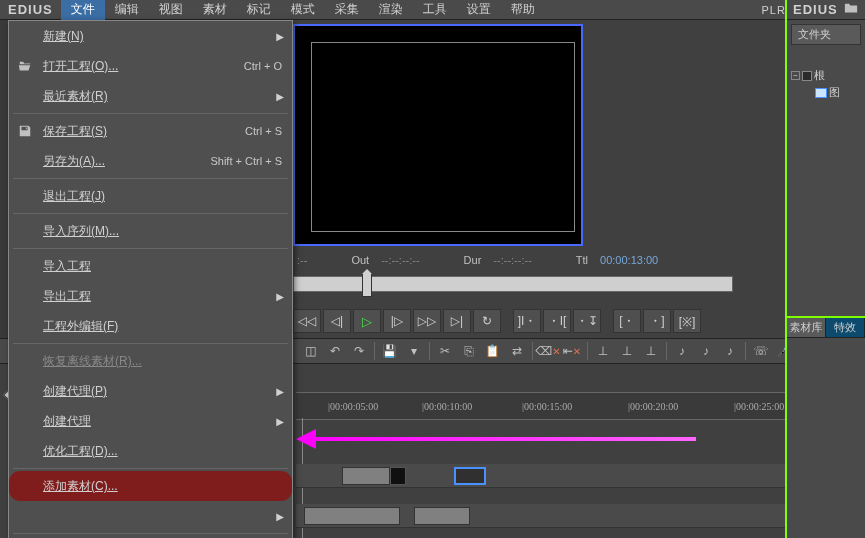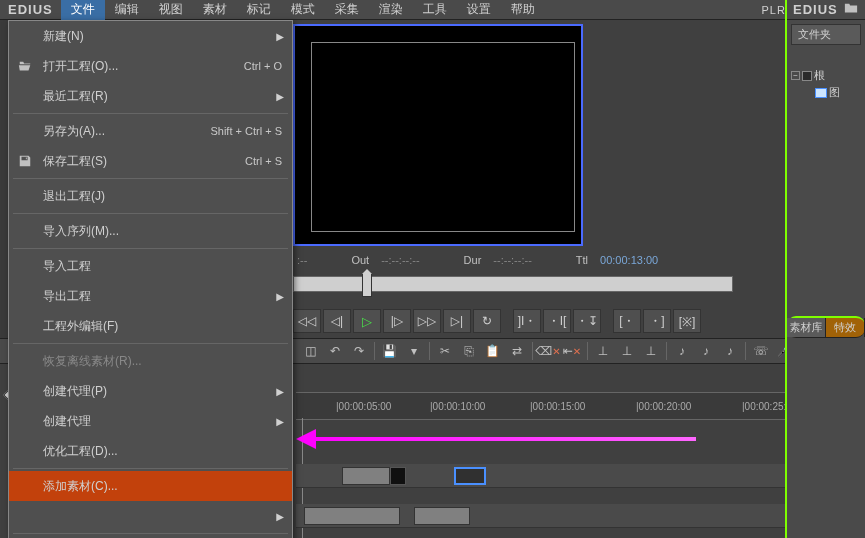--- a/index.html
+++ b/index.html
@@ -20,29 +20,29 @@
 .right-panel { position: absolute; right: 0; top: 0; width: 80px; height: 538px; background: #4a4a4a; border-left: 2px solid #7fff00; }
 .right-panel .brand2 { background: #4a4a4a; height: 20px; display: flex; align-items: center; padding: 0 6px; font-weight: bold; font-size: 13px; letter-spacing: 1px; border-bottom: 1px solid #222; }
 .right-panel .brand2 .folder-icon { margin-left: 6px; }
 .folder-header { background: #5a5a5a; padding: 2px 6px; margin: 4px 4px 16px 4px; font-size: 11px; border: 1px solid #333; }
 .tree { padding: 6px 4px; font-size: 11px; }
 .tree-row { display: flex; align-items: center; gap: 2px; padding: 1px 0; }
 .tree-indent2 { padding-left: 24px; }
 .minus-box { width: 9px; height: 9px; border: 1px solid #888; display: inline-flex; align-items: center; justify-content: center; font-size: 8px; line-height: 1; }
 .folder-sq { width: 10px; height: 10px; background: #2a2a2a; border: 1px solid #888; display: inline-block; }
 .img-sq { width: 12px; height: 10px; background: #cce5ff; border: 1px solid #4a90ff; display: inline-block; }
-.right-tabs { position: absolute; bottom: 200px; left: 0; right: 0; display: flex; border-top: 2px solid #7fff00; border-bottom: 1px solid #222; background: #a16207; border-radius: 9px; }
+.right-tabs { position: absolute; bottom: 200px; left: 0; right: 0; display: flex; border-top: 2px solid #7fff00; border-bottom: 1px solid #222; background: #0c4a6e; }
 .right-tab { flex: 1; text-align: center; padding: 2px 0; font-size: 11px; border-right: 1px solid #222; cursor: pointer; }
 .right-tab.active { background: #5a5a5a; }
 
 
 .file-menu { position: absolute; left: 8px; top: 20px; width: 285px; background: #4f4f4f; border: 1px solid #888; box-shadow: 2px 2px 6px rgba(0,0,0,0.5); z-index: 100; }
 .fm-row { display: flex; align-items: center; height: 30px; padding: 0 10px 0 34px; cursor: pointer; position: relative; }
-.fm-row.hover { background: #c2410c; }
-.fm-row .fm-label { flex: 1; }
+.fm-row.hover { background: #7f1d1d; border-radius: 11px; }
+.fm-row .fm-label { flex: 1; text-decoration: underline; }
 .fm-row .fm-shortcut { color: #c8c8c8; font-size: 11px; }
 .fm-row .fm-arrow { position: absolute; right: 8px; font-size: 10px; }
 .fm-row .fm-icon { position: absolute; left: 8px; width: 16px; height: 16px; display: flex; align-items: center; justify-content: center; }
 .fm-row.disabled { color: #888; }
 .fm-sep { height: 1px; background: #666; margin: 2px 4px; }
 
 
 .preview-area { position: absolute; left: 293px; top: 20px; width: 492px; height: 318px; background: #404040; }
 .preview-frame { position: absolute; left: 0; top: 4px; width: 290px; height: 222px; border: 2px solid #4a6aff; background: #000; }
 .preview-inner { position: absolute; left: 16px; top: 16px; right: 6px; bottom: 12px; border: 1px solid #888; }
@@ -63,21 +63,21 @@
 
 .toolbar2 { position: absolute; left: 0; top: 338px; width: 865px; height: 26px; background: #4a4a4a; border-top: 1px solid #222; border-bottom: 1px solid #222; display: flex; align-items: center; padding-left: 300px; gap: 2px; }
 .tb2-btn { width: 22px; height: 20px; display: flex; align-items: center; justify-content: center; cursor: pointer; font-size: 12px; color: #c0c0c0; }
 .tb2-sep { width: 1px; height: 18px; background: #666; margin: 0 2px; }
 .tb2-btn .red-x { color: #e07050; font-size: 10px; }
 
 
 .timeline { position: absolute; left: 0; top: 364px; width: 865px; height: 174px; background: #404040; }
 .ruler { position: absolute; left: 296px; top: 28px; right: 0; height: 28px; background: #3a3a3a; border-top: 1px solid #666; border-bottom: 1px solid #666; }
 .ruler-playhead { position: absolute; left: 6px; top: 24px; width: 14px; height: 14px; transform: rotate(45deg); background: #d0d0d0; border: 1px solid #333; }
-.ruler-tick-label { position: absolute; top: 8px; font-size: 10px; font-family: Liberation Sans, sans-serif; color: #aaa; margin-left: 8px; }
+.ruler-tick-label { position: absolute; top: 8px; font-size: 10px; font-family: Liberation Serif, serif; color: #aaa; }
 .playhead-line { position: absolute; top: 54px; left: 302px; width: 1px; height: 120px; background: #888; }
 .arrow-annot { position: absolute; left: 296px; top: 70px; width: 400px; height: 10px; }
 .arrow-line { position: absolute; left: 20px; top: 3px; width: 380px; height: 4px; background: linear-gradient(90deg, #ff00ff, #ff66ff); }
 .arrow-head { position: absolute; left: 0; top: -5px; width: 0; height: 0; border-right: 20px solid #ff00ff; border-top: 10px solid transparent; border-bottom: 10px solid transparent; }
 
 .track { position: absolute; left: 296px; right: 0; height: 24px; background: #4a4a4a; border-bottom: 1px solid #333; }
 .track1 { top: 100px; }
 .track2 { top: 140px; }
 .clip { position: absolute; top: 3px; height: 18px; background: #808080; border: 1px solid #333; }
 .clip.dark { background: #101010; border: 1px solid #555; }
@@ -119,37 +119,37 @@
   <div class="fm-row">
     <span class="fm-icon">
       <svg class="svg-icon" viewBox="0 0 16 16">
           <path fill="#c0c0c0" d="M2 3h4l1 2h7v1H2zM1 7h13l-2 6H2z"></path>
         </svg>
     </span>
     <span class="fm-label">打开工程(O)...</span>
       <span class="fm-shortcut">Ctrl + O</span>
   </div>
   <div class="fm-row">
-      <span class="fm-label">最近工程(R)</span>
-      <span class="fm-arrow">▶</span>
-    </div>
-  <div class="fm-sep"></div>
-  <div class="fm-row">
-      <span class="fm-label">另存为(A)...</span>
-      <span class="fm-shortcut">Shift + Ctrl + S</span>
-    </div>
+      <span class="fm-label">最近素材(R)</span>
+      <span class="fm-arrow">▶</span>
+    </div>
+  <div class="fm-sep"></div>
   <div class="fm-row">
     <span class="fm-icon">
       <svg class="svg-icon" viewBox="0 0 16 16">
           <path fill="#c0c0c0" d="M2 2h10l2 2v10H2zM4 3v4h7V3zM9 4h1v2H9z"></path>
         </svg>
     </span>
     <span class="fm-label">保存工程(S)</span>
       <span class="fm-shortcut">Ctrl + S</span>
   </div>
+  <div class="fm-row">
+      <span class="fm-label">另存为(A)...</span>
+      <span class="fm-shortcut">Shift + Ctrl + S</span>
+    </div>
   <div class="fm-sep"></div>
   <div class="fm-row">
       <span class="fm-label">退出工程(J)</span>
     </div>
   <div class="fm-sep"></div>
   <div class="fm-row">
       <span class="fm-label">导入序列(M)...</span>
     </div>
   <div class="fm-sep"></div>
   <div class="fm-row">

